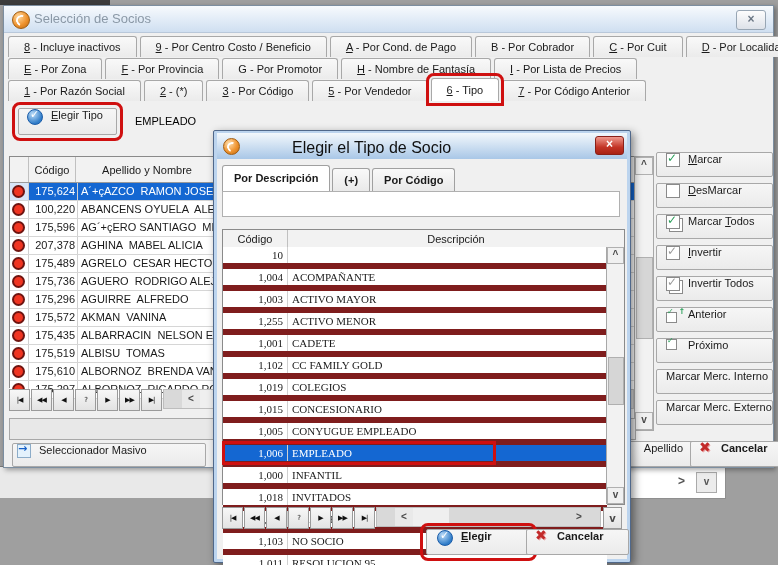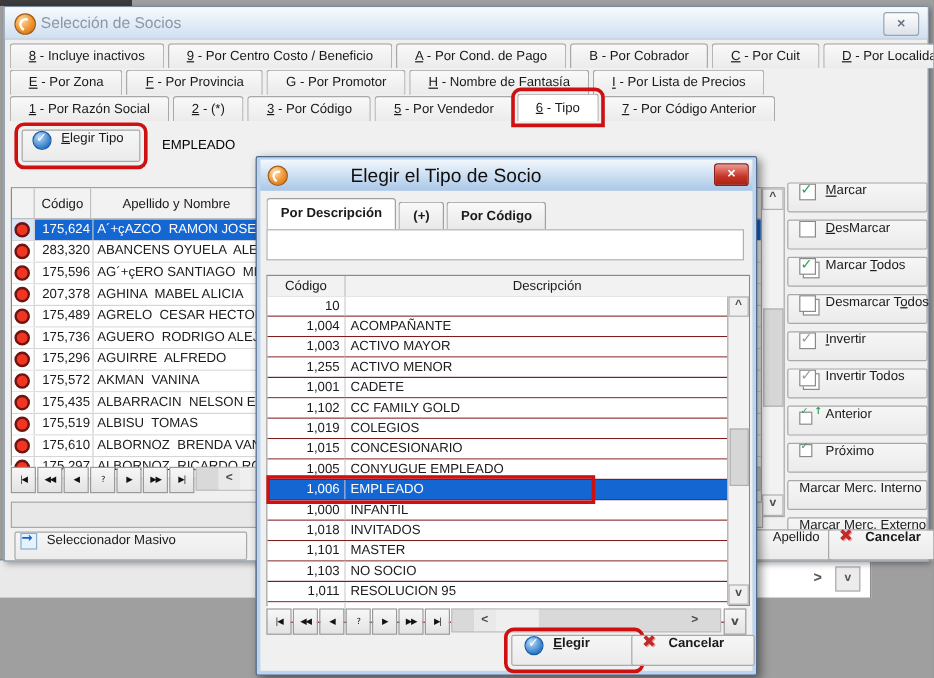--- a/index.html
+++ b/index.html
@@ -137,21 +137,21 @@
   .m-tab.active{background:#fff;height:25px;line-height:25px;}
   .m-search{position:absolute;left:5px;top:32px;width:398px;height:26px;border:1px solid #b0b0b0;background:#fff;
             font-family:"Liberation Sans",sans-serif;font-size:11px;padding:0 4px;box-sizing:border-box;}
 
   .m-grid{position:absolute;left:5px;top:70px;width:401px;height:274px;background:#fff;border:1px solid #8a8a8a;}
   .g-head{display:flex;height:17px;background:#f2f2f2;border-bottom:1px solid #9a9a9a;align-items:center;}
   .g-head .hc{height:100%;display:flex;align-items:center;justify-content:center;}
   .g-head .hc.code{width:64px;border-right:1px solid #c0c0c0;}
   .g-head .hc.desc{flex:1;}
   .g-rows{position:absolute;left:0;top:17px;right:17px;bottom:0;}
-  .g-row{display:flex;height:16px;border-bottom:1px solid #7f1d1d;background:#fff;position:relative;}
+  .g-row{display:flex;height:16px;border-bottom:6px solid #7f1d1d;background:#fff;position:relative;font-family:Liberation Serif, serif;}
   .g-row .cell.code{width:60px;border-right:1px solid #d0d0d0;flex:none;text-align:right;padding-right:4px;direction:ltr;}
   .g-row .cell.desc{flex:1;padding-left:4px;}
   .g-row.sel{background:#1467d2;}
   .g-row.sel .cell{color:#fff;background:#1467d2;}
   .g-row.annot::after{content:"";position:absolute;left:-1px;top:-4px;width:268px;height:18px;
         border:3px solid #cf1010;pointer-events:none;z-index:4;}
   .g-vscroll{position:absolute;right:0;top:17px;width:17px;bottom:0;background:#f2f2f2;border-left:1px solid #a8a8a8;}
   .g-vscroll .sb-btn{width:15px;height:15px;line-height:13px;}
   .g-vscroll .sb-thumb{top:110px;left:1px;width:14px;height:46px;}
 
@@ -222,21 +222,21 @@
       <div>
 
           <div class="row sel">
             <span class="cell mk"><span class="rec"></span></span>
             <span class="cell code">175,624</span>
             <span class="cell nm">A´+çAZCO  RAMON JOSE</span>
           </div>
 
           <div class="row">
             <span class="cell mk"><span class="rec"></span></span>
-            <span class="cell code">283,320</span>
+            <span class="cell code">100,220</span>
             <span class="cell nm">ABANCENS OYUELA  ALEJ</span>
           </div>
 
           <div class="row">
             <span class="cell mk"><span class="rec"></span></span>
             <span class="cell code">175,596</span>
             <span class="cell nm">AG´+çERO SANTIAGO  ME</span>
           </div>
 
           <div class="row">
@@ -335,24 +335,20 @@
         <div class="btn side-btn">
           <span class="bico" data-icon="empty-box-icon"><i></i></span>
           <span class="lbl"><u>D</u>esMarcar</span>
         </div>
 
         <div class="btn side-btn">
           <span class="bico" data-icon="checked-boxes-icon"><i></i></span>
           <span class="lbl">Marcar <u>T</u>odos</span>
         </div>
 
-        <div class="btn side-btn">
-          <span class="bico" data-icon="empty-boxes-icon"><i></i></span>
-          <span class="lbl">Desmarcar T<u>o</u>dos</span>
-        </div>
 
         <div class="btn side-btn">
           <span class="bico" data-icon="gray-checked-box-icon"><i></i></span>
           <span class="lbl"><u>I</u>nvertir</span>
         </div>
 
         <div class="btn side-btn">
           <span class="bico" data-icon="gray-checked-boxes-icon"><i></i></span>
           <span class="lbl">Invertir Todos</span>
         </div>

